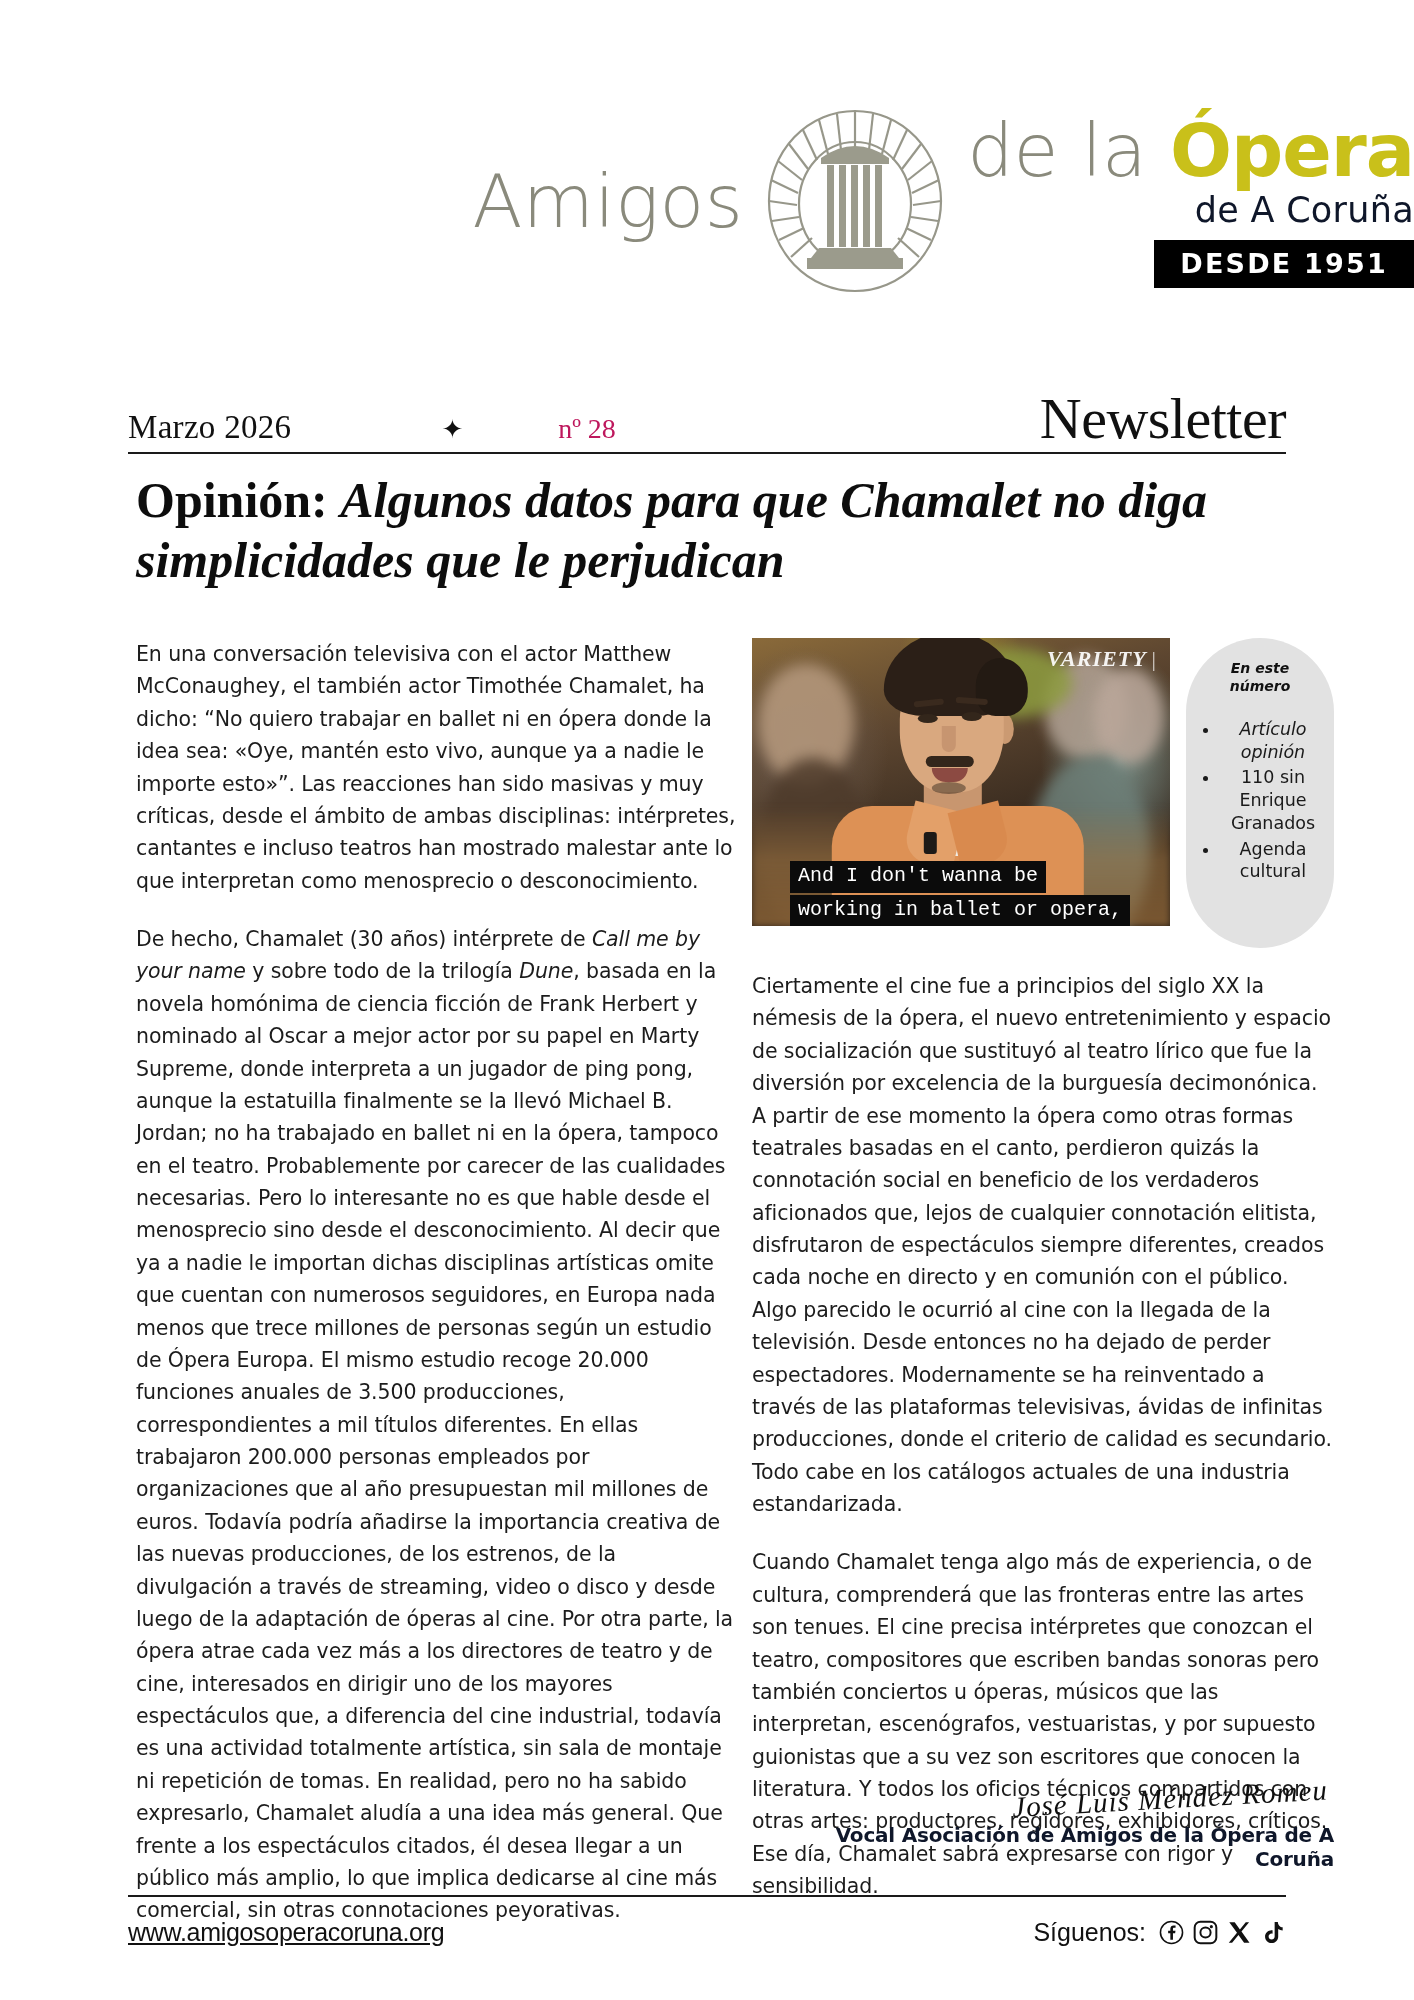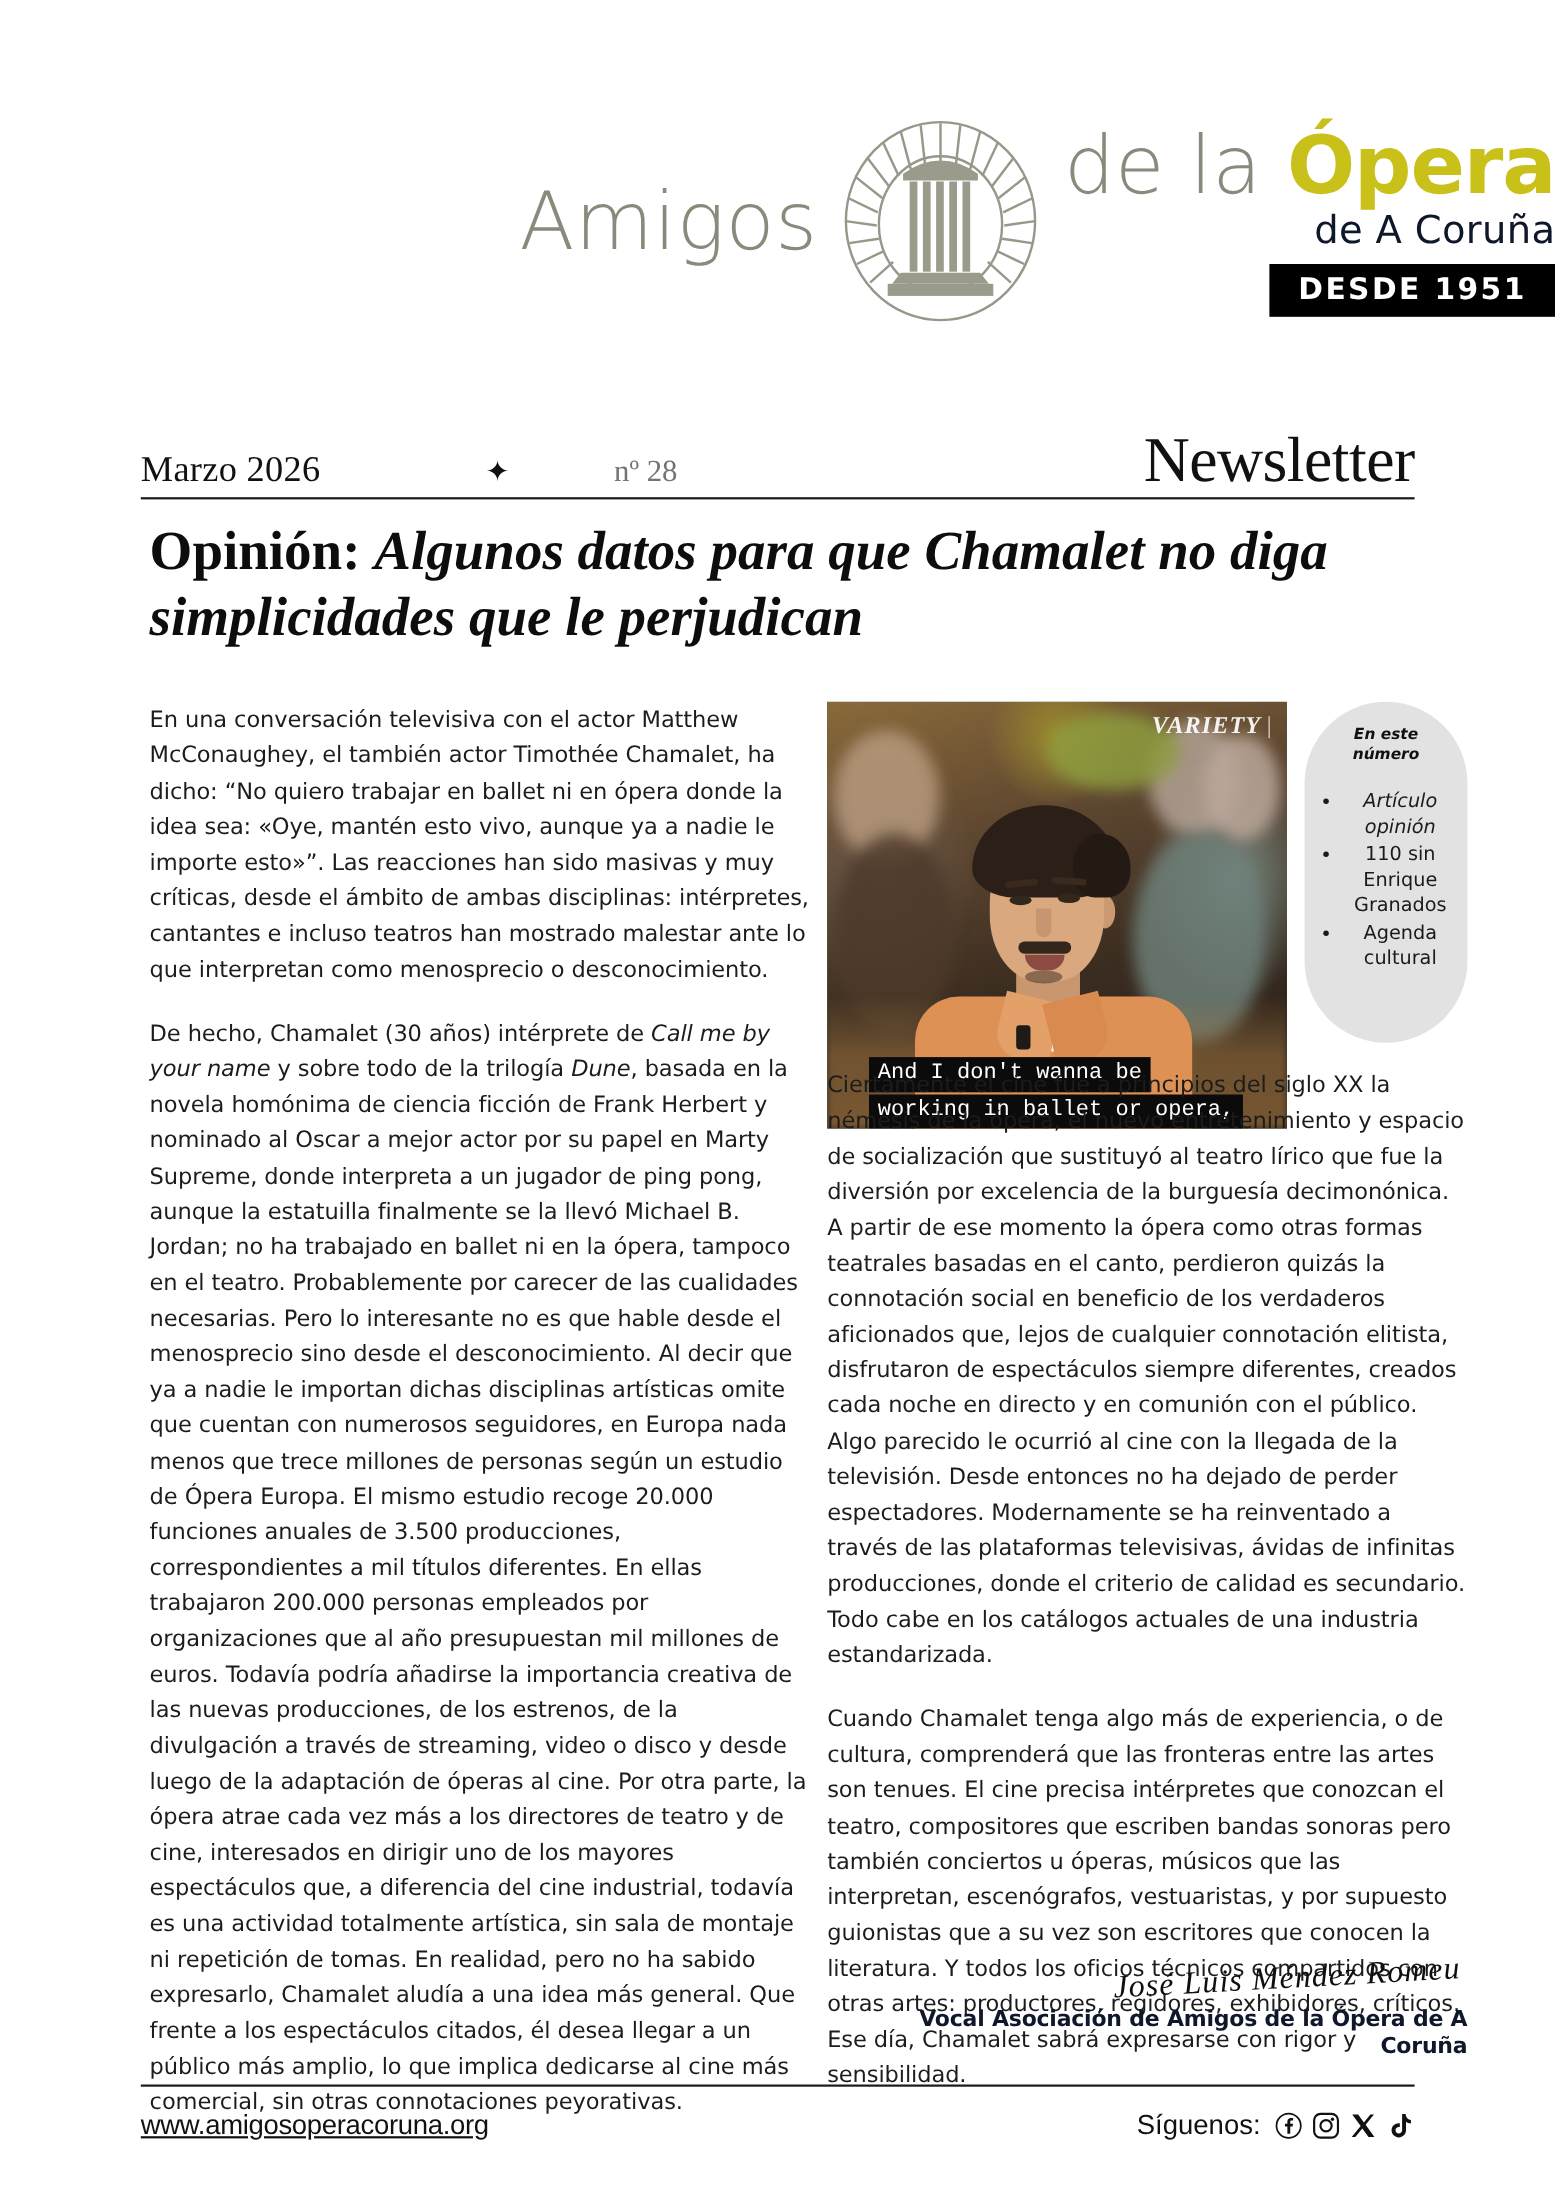--- a/index.html
+++ b/index.html
@@ -108,21 +108,21 @@
     color: #111;
     letter-spacing: 0.3px;
   }
   .issue-sep {
     font-size: 26px;
     color: #111;
     margin-left: 150px;
   }
   .issue-num {
     font-size: 28px;
-    color: #737373;
+    color: #be185d;
     margin-left: 95px;
   }
   .newsletter-word {
     margin-left: auto;
     font-family: "Liberation Serif", serif;
     font-size: 58px;
     color: #111;
     line-height: 0.95;
     letter-spacing: -0.5px;
   }
@@ -171,23 +171,23 @@
   }
   .bodytext + .bodytext { margin-top: 26px; }
   .bodytext i { font-style: italic; }
 
   
   .hero {
     position: absolute;
     left: 752px;
     top: 638px;
     width: 418px;
-    height: 388px;
+    height: 288px;
     overflow: hidden;
-    background: #14532d;
+    background: #d946ef;
   }
   .hero-bg {
     position: absolute;
     inset: 0;
     background:
       radial-gradient(ellipse 120px 150px at 12% 40%, #6b5a4d 0%, rgba(107,90,77,0) 72%),
       radial-gradient(ellipse 110px 150px at 88% 42%, #7a8f88 0%, rgba(122,143,136,0) 72%),
       radial-gradient(ellipse 90px 90px at 50% 8%, #9c8b2e 0%, rgba(156,139,46,0) 70%),
       linear-gradient(165deg, #8a6a3a 0%, #5d4630 32%, #3a2c20 62%, #2a2018 100%);
   }

